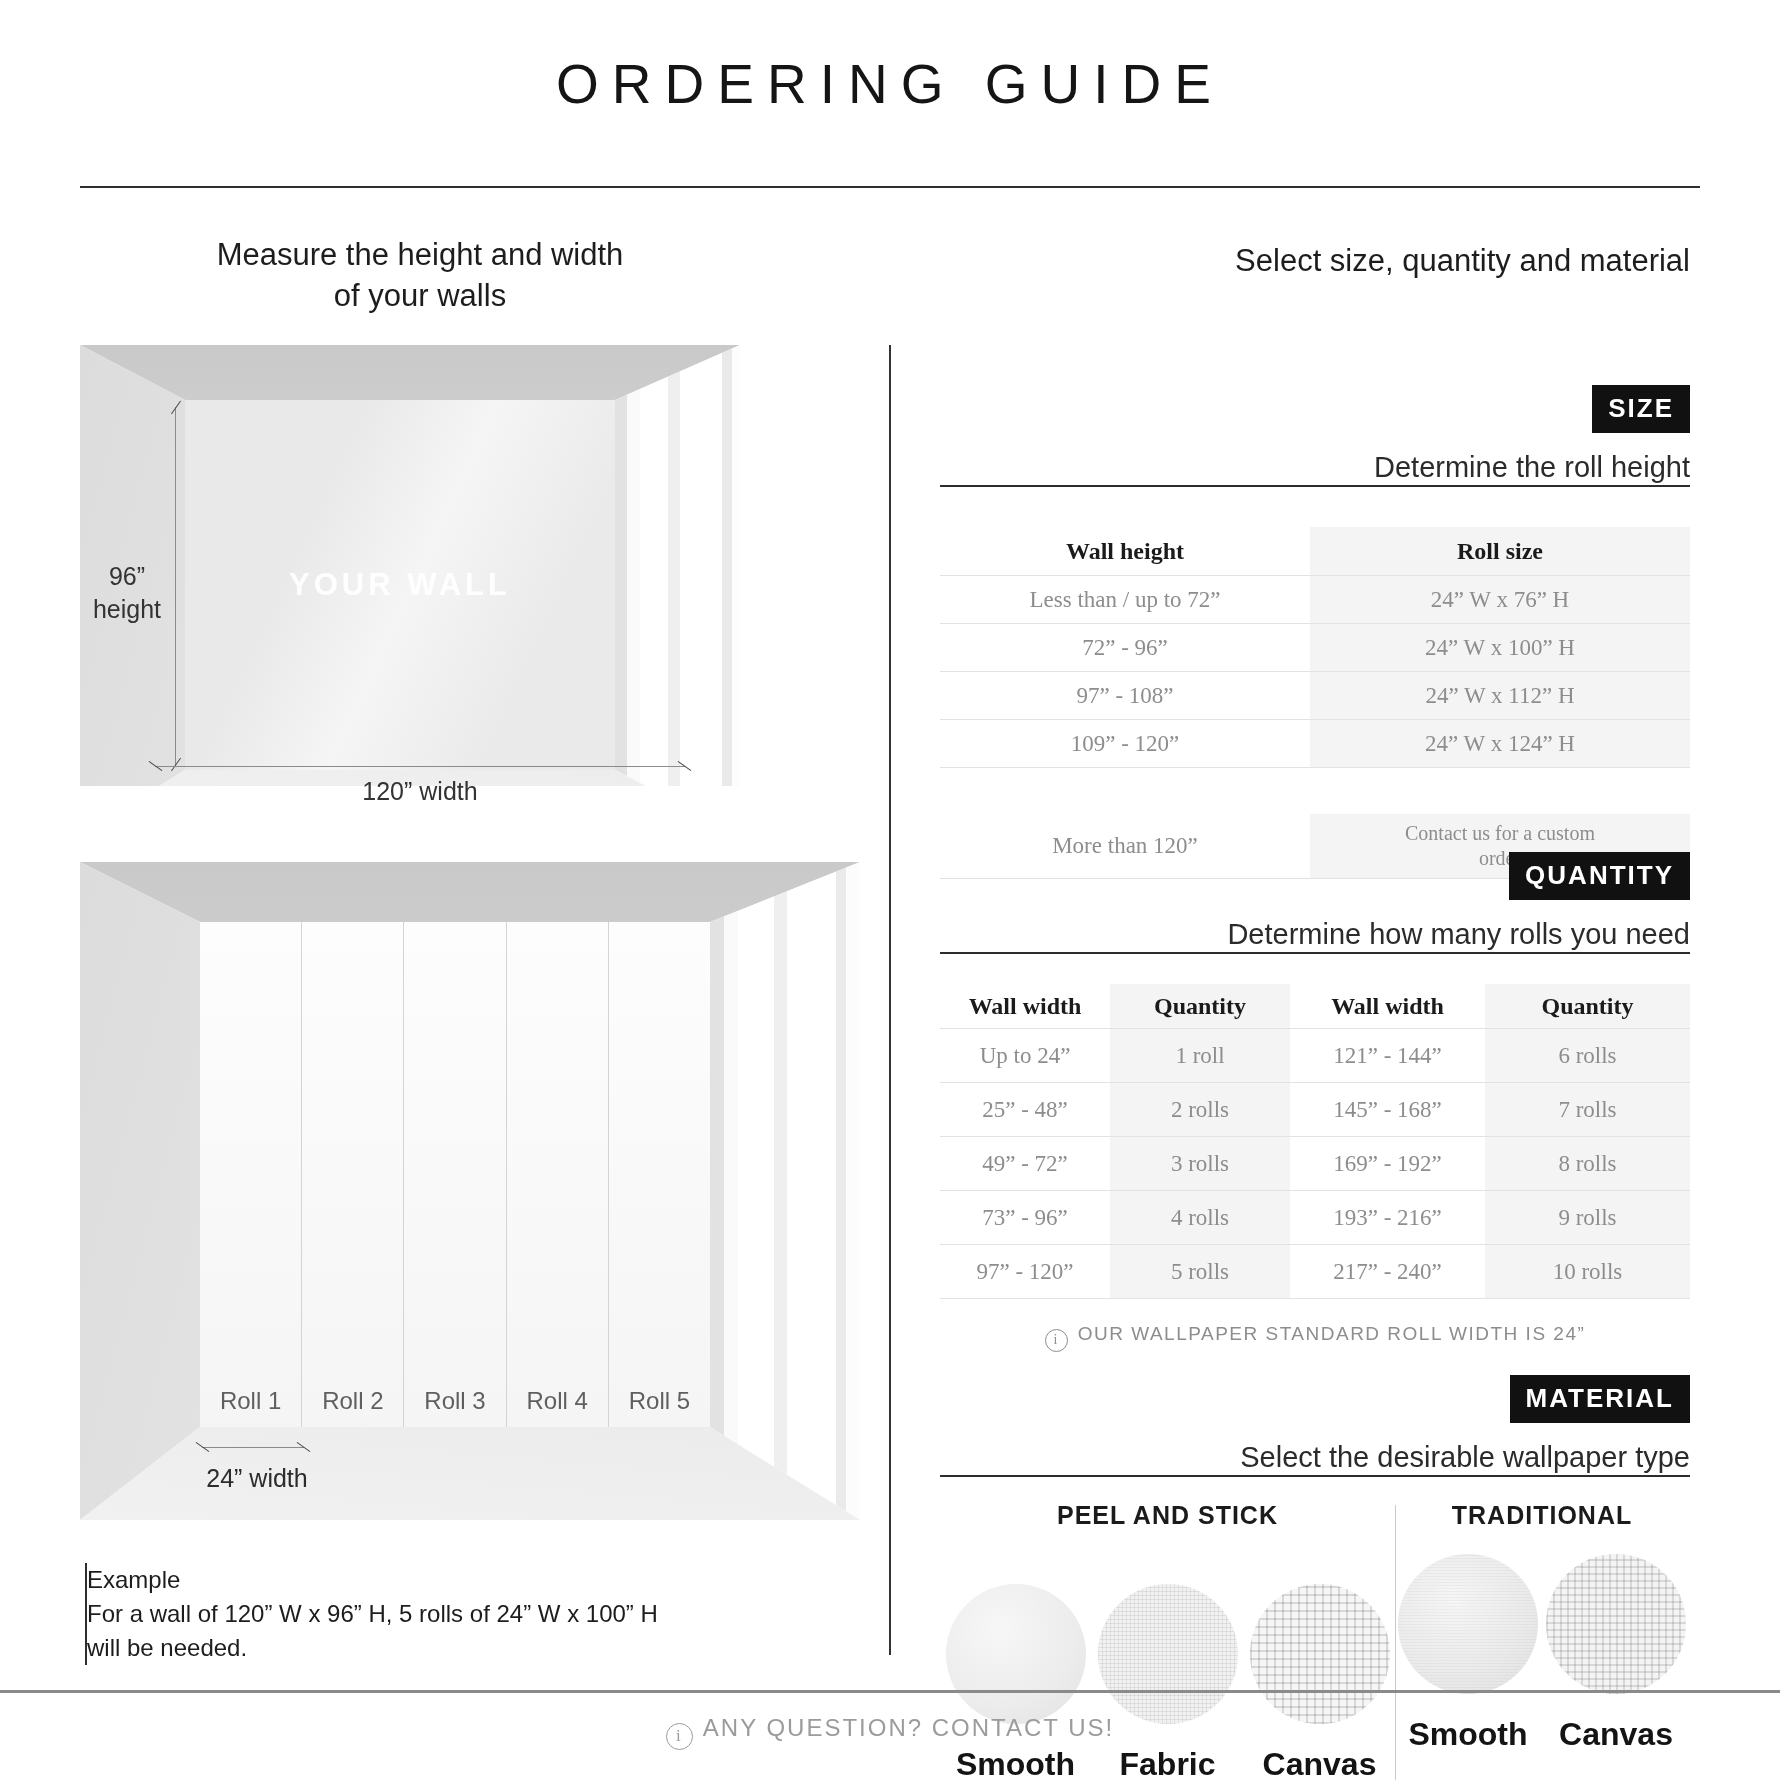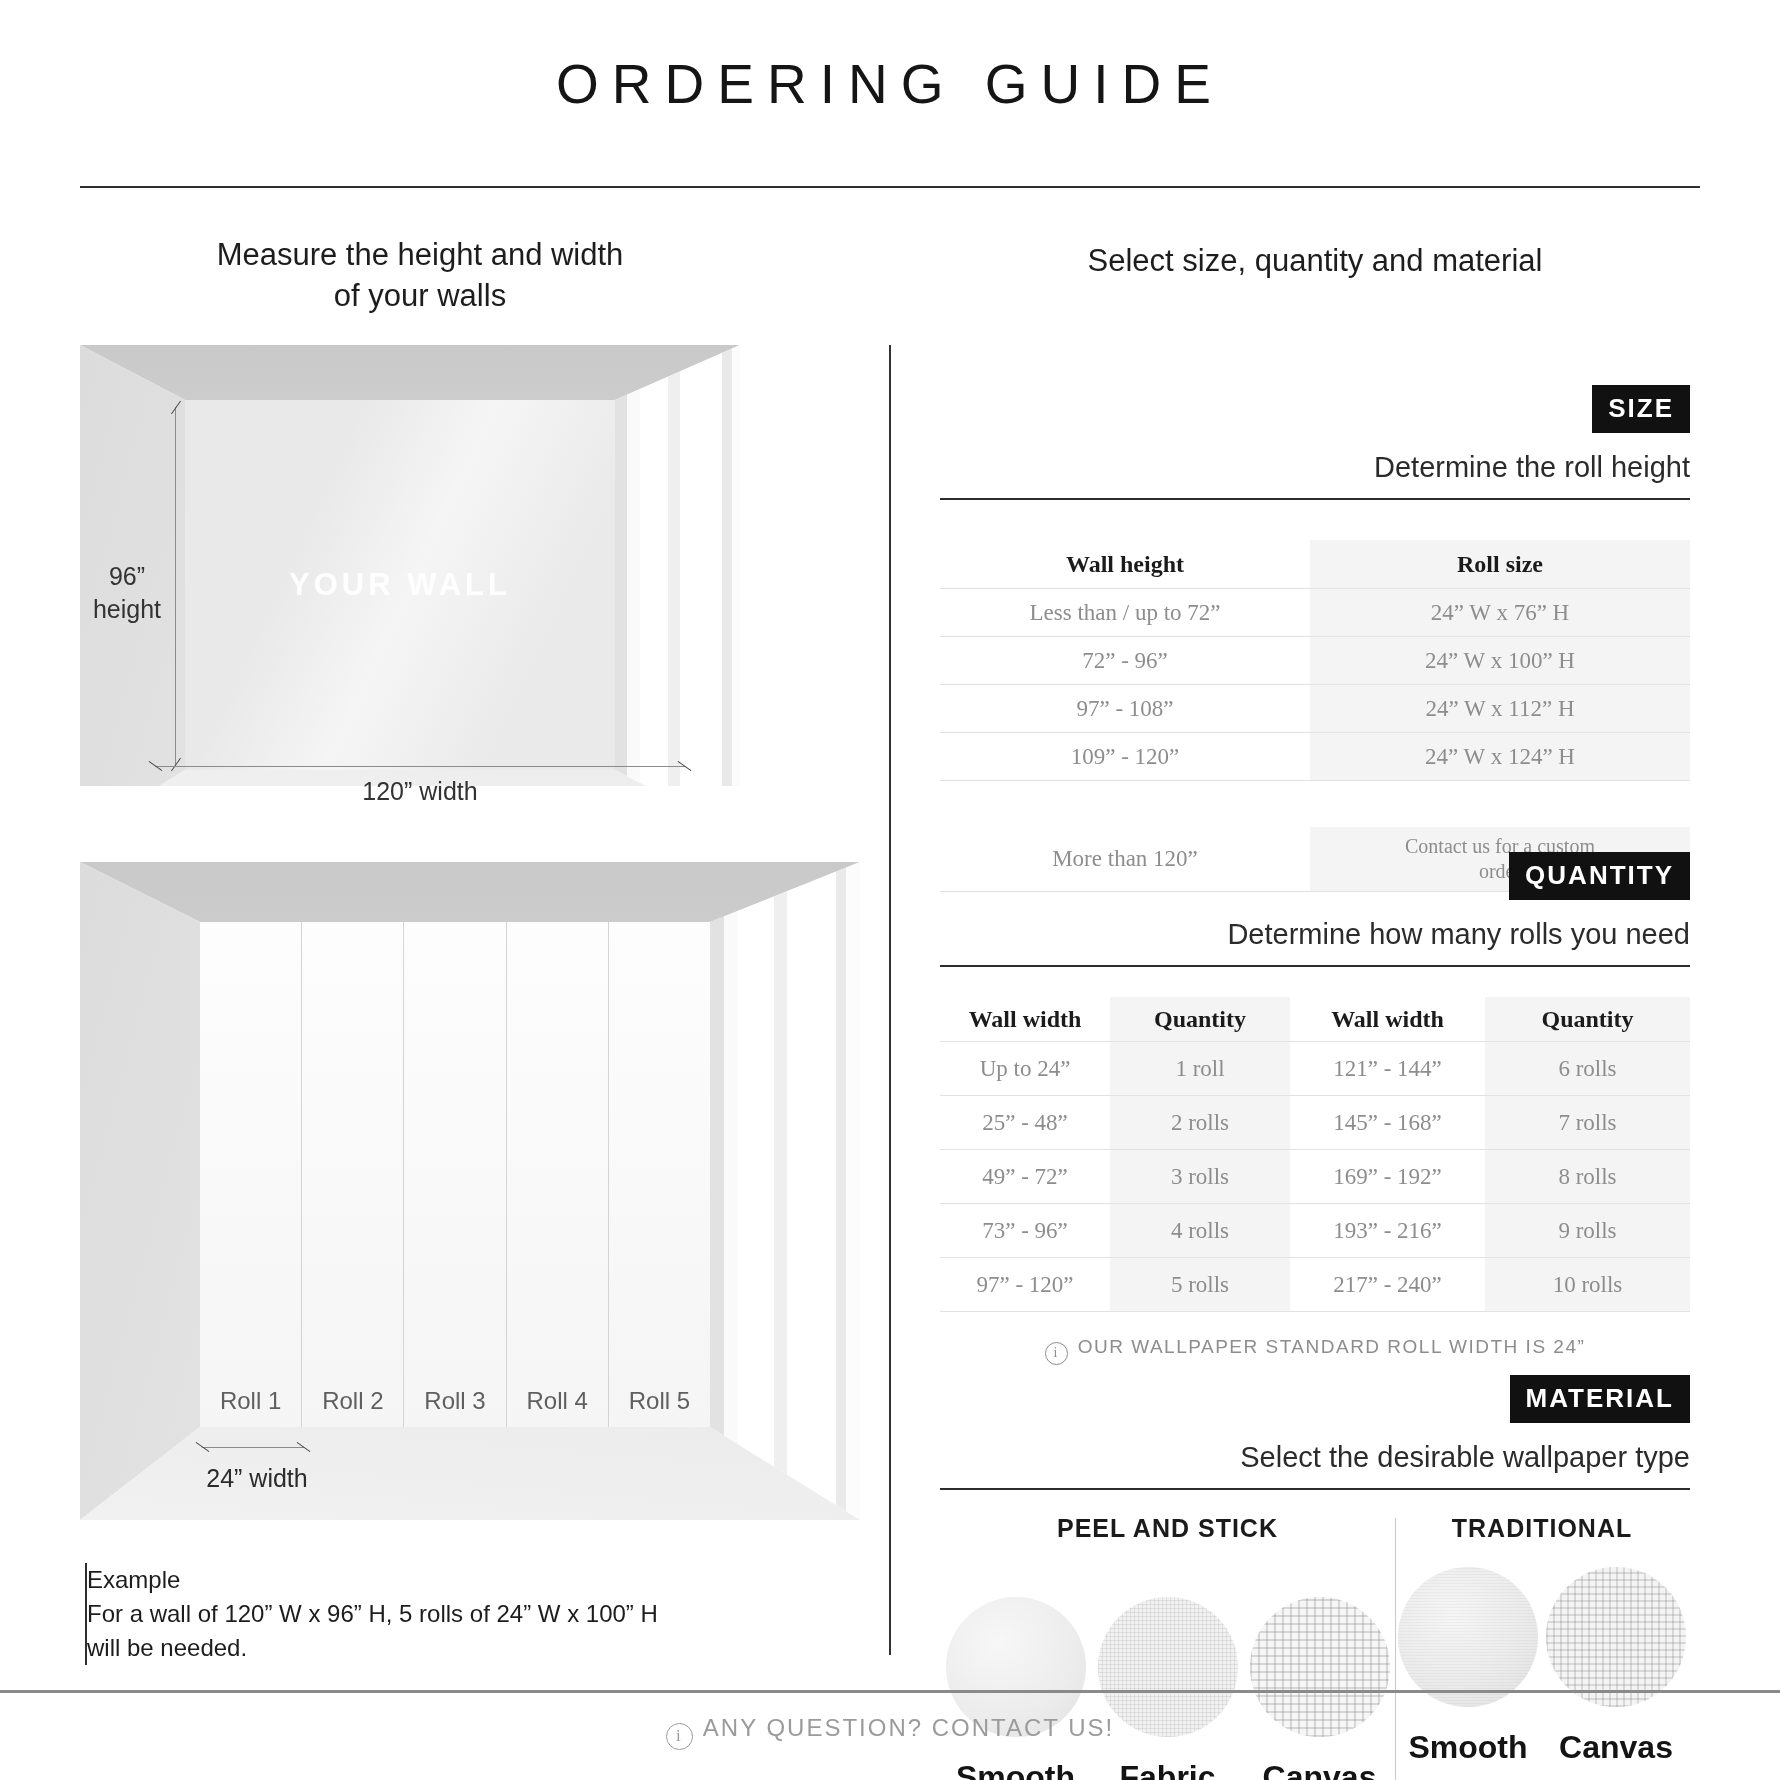--- a/index.html
+++ b/index.html
@@ -7,21 +7,21 @@
         font-family:"Liberation Sans","DejaVu Sans",sans-serif;color:#1c1c1c;}
 
   
   .page-title{position:absolute;top:52px;left:0;width:100%;text-align:center;
     font-size:55px;letter-spacing:13px;font-weight:400;color:#151515;}
   .title-rule{position:absolute;top:186px;left:80px;width:1620px;height:2px;background:#2f2f2f;}
 
   
   .col-heading{position:absolute;font-size:31px;line-height:41px;color:#1d1d1d;text-align:center;font-weight:400;}
   .left-heading{top:234px;left:80px;width:680px;}
-  .right-heading{top:240px;left:940px;width:750px;}
+  .right-heading{top:240px;left:940px;width:750px;text-align:right;}
 
   
   .v-divider{position:absolute;top:345px;left:889px;width:2px;height:1310px;background:#333;}
 
   
   .room{position:absolute;}
   .room1{top:345px;left:80px;width:660px;height:441px;}
   .room2{top:862px;left:80px;width:780px;height:658px;}
   .room .layer{position:absolute;inset:0;}
   .r1-ceiling{clip-path:polygon(0px 0px,660px 0px,535px 55px,105px 55px);
@@ -71,21 +71,21 @@
   
   .example{position:absolute;top:1563px;left:85px;width:660px;border-left:2px solid #2f2f2f;
     font-size:24px;line-height:34px;color:#1d1d1d;}
 
   
   .section{position:absolute;left:940px;width:750px;}
   .sec-size{top:385px;} .sec-qty{top:852px;} .sec-material{top:1375px;}
   .sec-header{display:flex;align-items:flex-end;gap:18px;border-bottom:2px solid #2c2c2c;flex-direction:column;}
   .badge{display:inline-block;background:#111111;color:#ffffff;font-size:26px;font-weight:600;
     letter-spacing:2px;padding:8px 16px 9px;}
-  .sec-subtitle{font-size:29px;color:#2b2b2b;padding-bottom:14px;white-space:nowrap;}
+  .sec-subtitle{font-size:29px;color:#2b2b2b;padding-bottom:1px;white-space:nowrap;}
 
   .size-table{display:grid;grid-template-columns:370px 380px;margin-top:40px;}
   .qty-table{display:grid;grid-template-columns:170px 180px 195px 205px;margin-top:30px;}
   .cell{display:flex;align-items:center;justify-content:center;border-bottom:1px solid #e2e2e2;
     color:#8d8d8d;font-size:23px;font-family:Liberation Serif, serif;}
   .size-table .cell{height:47px;} .qty-table .cell{height:53px;}
   .cell.head{color:#1b1b1b;font-weight:700;font-size:24px;}
   .size-table .cell.head{height:48px;} .qty-table .cell.head{height:44px;}
   .shade{background:#f4f4f4;}
   .cell.tall{height:64px;margin-top:46px;}

